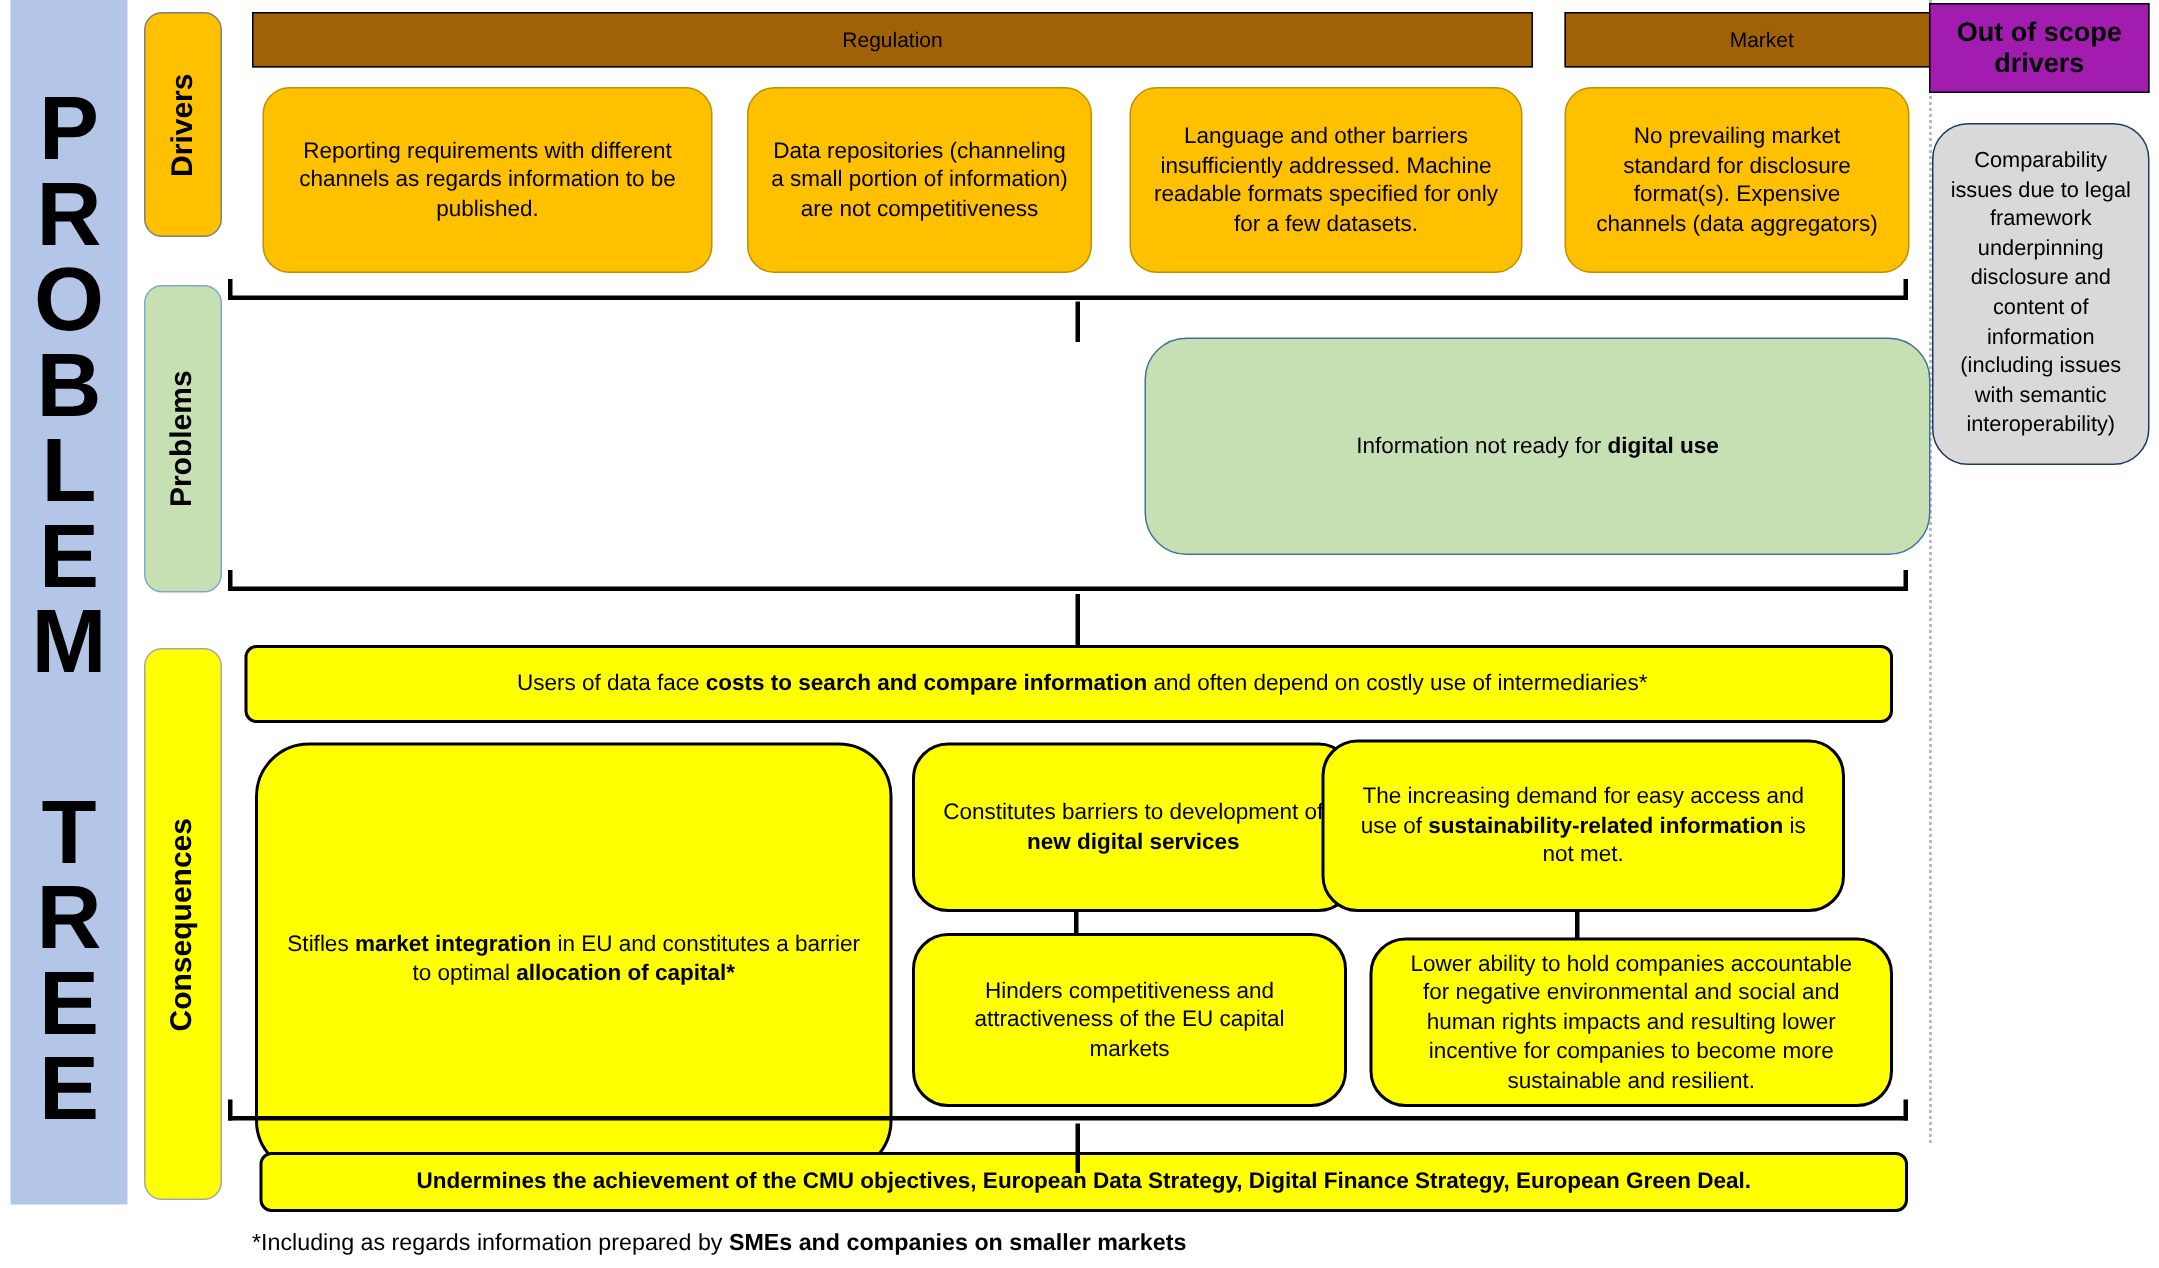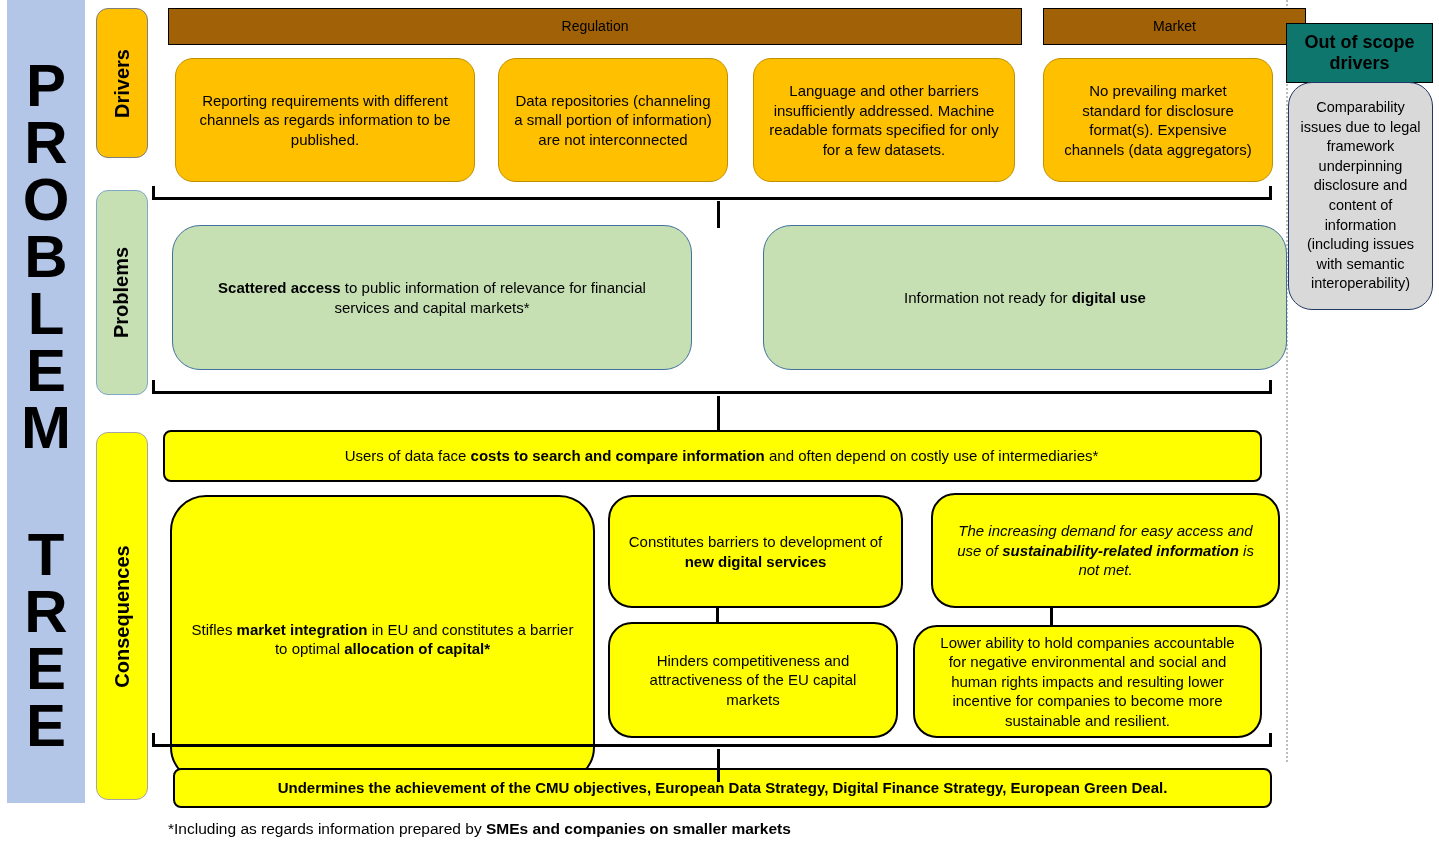--- a/index.html
+++ b/index.html
@@ -15,41 +15,41 @@
   
   .vlabel{display:flex;align-items:center;justify-content:center;border-radius:12px;}
   .vlabel span{transform:rotate(-90deg);white-space:nowrap;font-weight:bold;font-size:20px;}
   #label-drivers{left:96px;top:8px;width:52px;height:150px;background:#FFC000;border:1.5px solid #7F7F7F;}
   #label-problems{left:96px;top:190px;width:52px;height:205px;background:#C6E0B4;border:1.5px solid #7FA8C9;}
   #label-consequences{left:96px;top:432px;width:52px;height:368px;background:#FFFF00;border:1.5px solid #A6A6A6;}
   
   .header-bar{background:#a16207;border:1.5px solid #000;font-weight:normal;font-size:14px;}
   #hdr-regulation{left:168px;top:8px;width:854px;height:37px;}
   #hdr-market{left:1043px;top:8px;width:263px;height:37px;}
-  #hdr-oos{left:1286px;top:23px;width:147px;height:60px;background:#0f766e;border:1.5px solid #000;font-weight:bold;font-size:18px;line-height:1.15;}
+  #hdr-oos{left:1286px;top:2px;width:147px;height:60px;background:#a21caf;border:1.5px solid #000;font-weight:bold;font-size:18px;line-height:1.15;}
   
   .driver{background:#FFC000;border:1.5px solid #BF9000;border-radius:18px;font-size:15px;padding:6px 14px;}
   #drv1{left:175px;top:58px;width:300px;height:124px;}
   #drv2{left:498px;top:58px;width:230px;height:124px;}
   #drv3{left:753px;top:58px;width:262px;height:124px;}
   #drv4{left:1043px;top:58px;width:230px;height:124px;}
   
   #oos-box{left:1288px;top:82px;width:145px;height:228px;background:#D9D9D9;border:1.5px solid #1F3864;border-radius:24px;font-size:14.5px;line-height:1.35;padding:6px 8px;}
   
   .green-box{background:#C6E0B4;border:1.5px solid #41719C;border-radius:28px;font-size:15px;padding:8px 20px;}
   #prb1{left:172px;top:225px;width:520px;height:145px;}
   #prb2{left:763px;top:225px;width:524px;height:145px;}
   
   .yellow-bar{background:#FFFF00;border:2px solid #000;border-radius:8px;font-size:15px;padding:4px 14px;}
   .yellow-box{background:#FFFF00;border:2px solid #000;border-radius:24px;font-size:15px;padding:8px 16px;}
   #cq-top{left:163px;top:430px;width:1099px;height:52px;padding-left:32px;}
   #cq-left{left:170px;top:495px;width:425px;height:288px;border-radius:36px;}
   #cq-mid-top{left:608px;top:495px;width:295px;height:113px;justify-content:flex-end;}
   #cq-mid-bot{left:608px;top:622px;width:290px;height:116px;}
-  #cq-right-top{left:931px;top:493px;width:349px;height:115px;font-style:italic;}
+  #cq-right-top{left:881px;top:493px;width:349px;height:115px;}
   #cq-right-bot{left:913px;top:625px;width:349px;height:113px;}
   #cq-bottom{left:173px;top:768px;width:1099px;height:40px;font-weight:bold;}
   
   .bracket{position:absolute;height:14px;border-bottom:3px solid #000;border-left:3px solid #000;border-right:3px solid #000;box-sizing:border-box;}
   #br-a{left:152px;top:186px;width:1120px;}
   #br-b{left:152px;top:380px;width:1120px;}
   #br-c{left:152px;top:733px;width:1120px;}
   .stem{position:absolute;width:3px;background:#000;z-index:5;}
   #stem-a{left:717px;top:201px;height:27px;}
   #stem-b{left:717px;top:396px;height:34px;}
@@ -91,32 +91,29 @@
   </div>
   <div id="label-consequences" class="abs vlabel">
     <span>Consequences</span>
   </div>
 
   <div id="hdr-regulation" class="box header-bar">Regulation</div>
   <div id="hdr-market" class="box header-bar">Market</div>
   <div id="hdr-oos" class="box">Out of scope drivers</div>
 
   <div id="drv1" class="box driver">Reporting requirements with different channels as regards information to be published.</div>
-  <div id="drv2" class="box driver">Data repositories (channeling a small portion of information) are not interconnected</div>
+  <div id="drv2" class="box driver">Data repositories (channeling a small portion of information) are not competitiveness</div>
   <div id="drv3" class="box driver">Language and other barriers insufficiently addressed. Machine readable formats specified for only for a few datasets.</div>
   <div id="drv4" class="box driver">No prevailing market standard for disclosure format(s). Expensive channels (data aggregators)</div>
 
   <div id="oos-box" class="box">Comparability issues due to legal framework underpinning disclosure and content of information (including issues with semantic interoperability)</div>
 
   <div id="br-a" class="bracket"></div>
   <div id="stem-a" class="stem"></div>
 
-  <div id="prb1" class="box green-box">
-      <span><span class="b">Scattered access</span><span> to public information of relevance for financial services and capital markets*</span></span>
-    </div>
   <div id="prb2" class="box green-box">
       <span><span>Information not ready for </span><span class="b">digital use</span></span>
     </div>
 
   <div id="br-b" class="bracket"></div>
   <div id="stem-b" class="stem"></div>
 
   <div id="cq-top" class="box yellow-bar">
       <span><span>Users of data face </span><span class="b">costs to search and compare information</span><span> and often depend on costly use of intermediaries*</span></span>
     </div>

